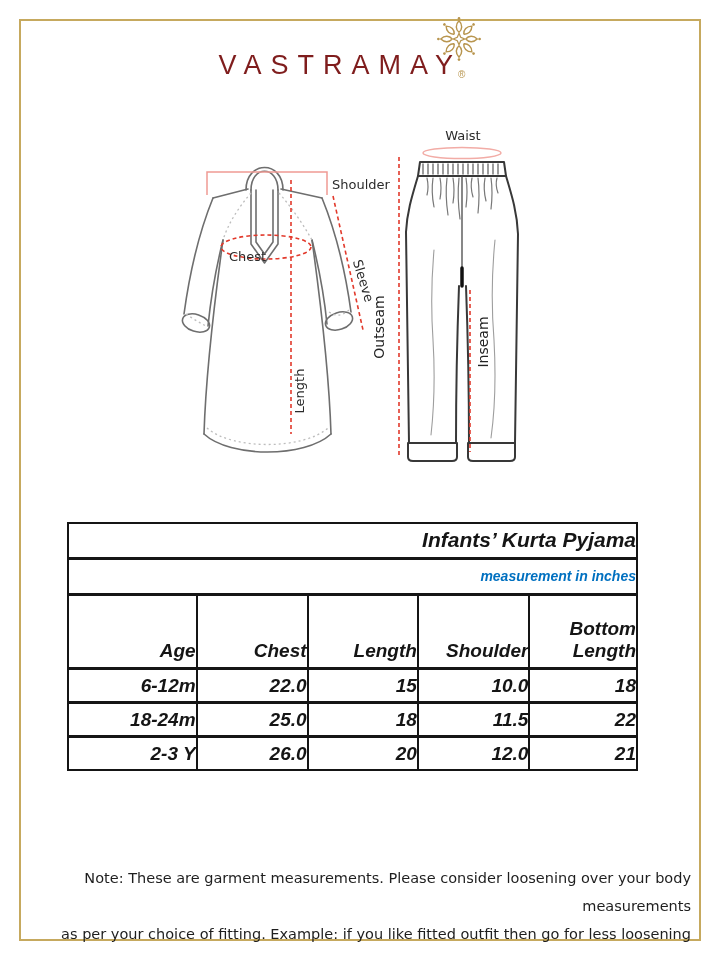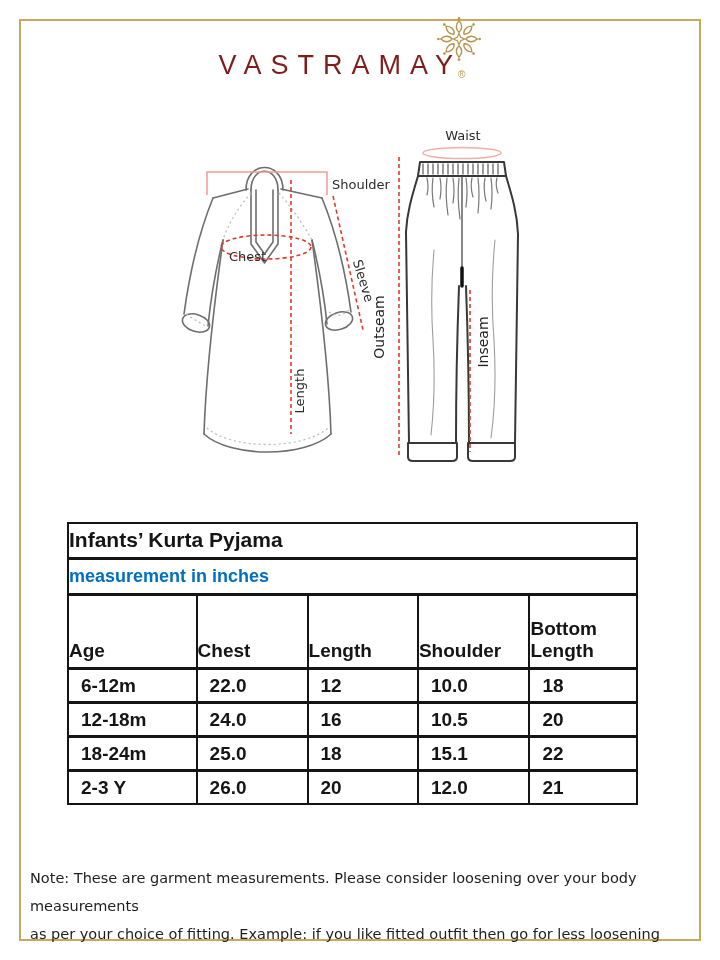--- a/index.html
+++ b/index.html
@@ -23,33 +23,33 @@
   .diagram{position:absolute;left:0;top:100px;}
   .measure-label{font-family:"DejaVu Sans",sans-serif;font-size:13px;fill:#2b2b2b;}
   .measure-label-lg{font-family:"DejaVu Sans",sans-serif;font-size:14px;fill:#222222;}
   
   .size-table{
     position:absolute;left:67px;top:522px;width:571px;
     border-collapse:collapse;table-layout:fixed;
     color:#151515;
   }
   .size-table td{
-    border:2px solid #151515;text-align:left;vertical-align:middle;
-    padding:0;line-height:1.15;
+    border:2px solid #151515;text-align:right;vertical-align:middle;
+    padding:0;line-height:1.15;font-style:italic;
   }
   .size-table tr.hdr-row td,.size-table tr.data-row td{border-top-width:3px;}
   .size-table td.title-cell{height:33px;font-size:21px;font-weight:bold;}
-  .size-table td.unit-cell{height:33px;font-size:18px;font-weight:bold;color:#0070c0;border-top-width:3px;}
+  .size-table td.unit-cell{height:33px;font-size:14px;font-weight:bold;color:#0070c0;border-top-width:3px;}
   .size-table tr.hdr-row td{height:66px;font-size:19px;font-weight:bold;vertical-align:bottom;padding-bottom:5px;margin-top:44px;}
   .size-table tr.data-row td{height:31px;font-size:19px;font-weight:bold;padding-left:12px;}
   
   .note{
     position:absolute;left:30px;right:29px;top:864px;
     font-family:"DejaVu Sans",sans-serif;font-size:14.5px;line-height:28px;
-    color:#1e1e1e;text-align:left;
+    color:#1e1e1e;text-align:right;
   }
 </style>
 </head>
 <body>
 
 <div class="page">
   <div class="gold-frame"></div>
 
   <div class="logo-row">
     <span class="logo-text">VASTRAMAY</span><span class="reg-mark">®</span>
@@ -189,36 +189,29 @@
       <tr class="hdr-row">
         <td>Age</td>
         <td>Chest</td>
         <td>Length</td>
         <td>Shoulder</td>
         <td>Bottom Length</td>
       </tr>
       <tr class="data-row">
         <td>6-12m</td>
         <td>22.0</td>
-        <td>12</td>
+        <td>15</td>
         <td>10.0</td>
         <td>18</td>
-      </tr>
-      <tr class="data-row">
-        <td>12-18m</td>
-        <td>24.0</td>
-        <td>16</td>
-        <td>10.5</td>
-        <td>20</td>
       </tr>
       <tr class="data-row">
         <td>18-24m</td>
         <td>25.0</td>
         <td>18</td>
-        <td>15.1</td>
+        <td>11.5</td>
         <td>22</td>
       </tr>
       <tr class="data-row">
         <td>2-3 Y</td>
         <td>26.0</td>
         <td>20</td>
         <td>12.0</td>
         <td>21</td>
       </tr>
     </tbody>

